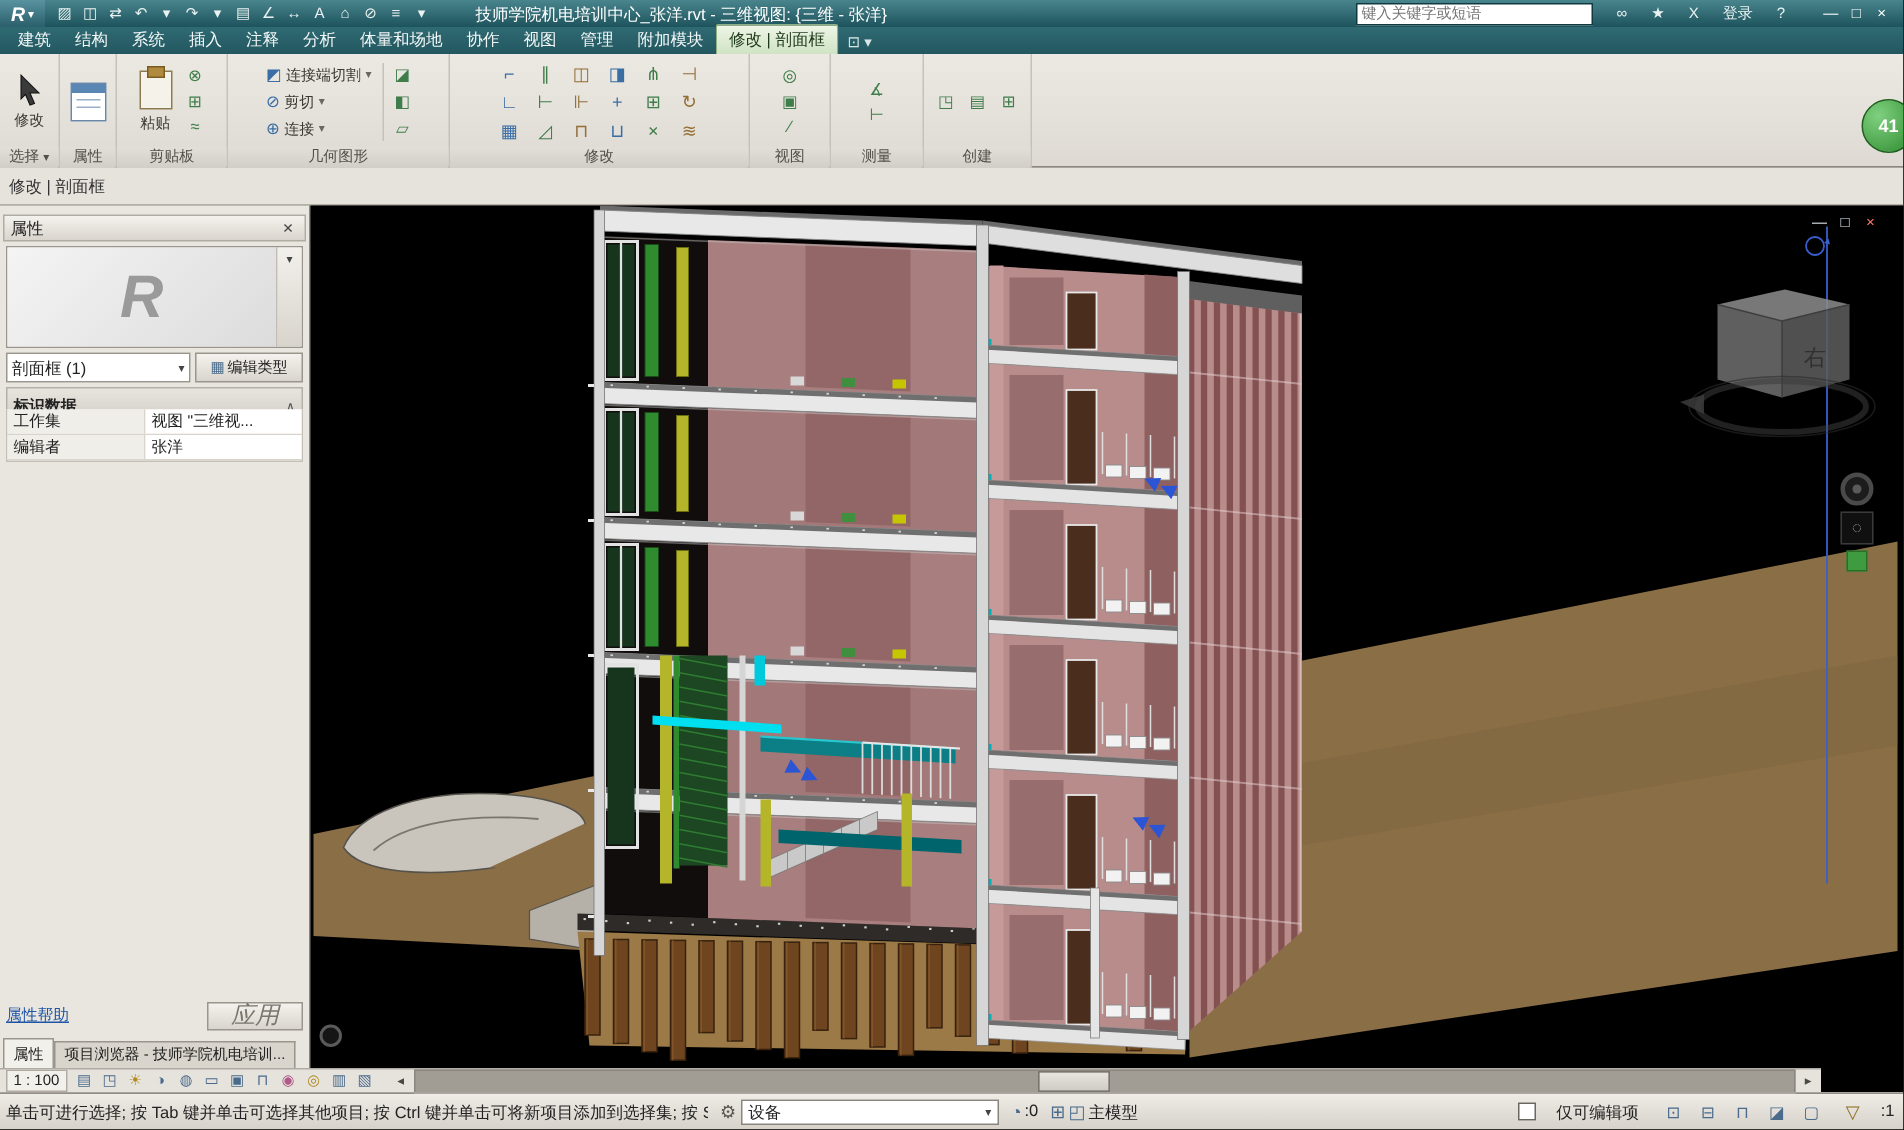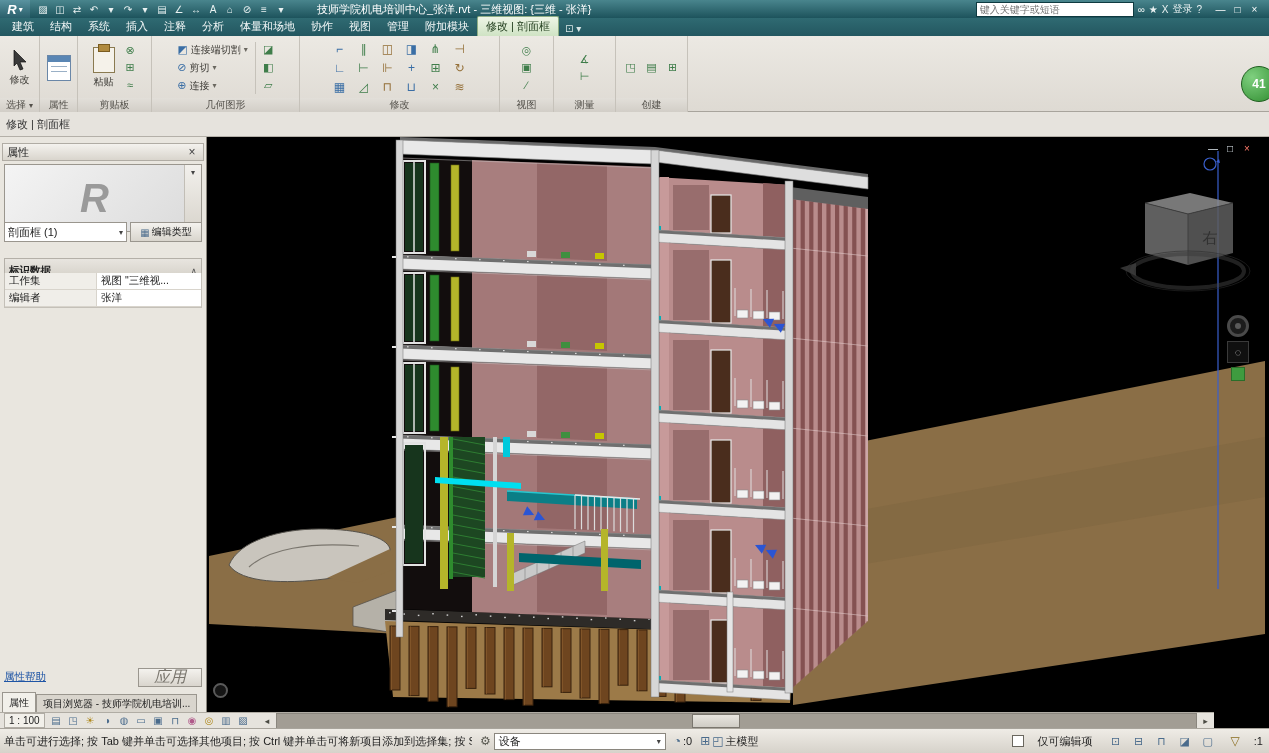--- a/index.html
+++ b/index.html
@@ -9,21 +9,21 @@
   
   .titlebar{position:absolute;left:0;top:0;width:1269px;height:18px;
     background:linear-gradient(#49858d,#1d535c);display:flex;align-items:center;color:#fff;}
   .appbtn{width:30px;height:18px;display:flex;align-items:center;justify-content:center;
     background:linear-gradient(#5a93a0,#2a5f6b);font-weight:bold;font-size:13px;font-style:italic;}
   .appbtn small{font-size:8px;margin-left:2px;}
   .qat{display:flex;align-items:center;gap:3px;margin-left:6px;}
   .qicon{display:inline-flex;width:14px;height:14px;align-items:center;justify-content:center;
     font-size:10px;color:#eaf2f2;}
   .doc-title{flex:0 0 auto;margin-left:29px;font-size:11px;color:#fff;white-space:nowrap;}
-  .infocenter{margin-left:auto;display:flex;align-items:center;gap:4px;margin-right:4px;}
+  .infocenter{margin-left:auto;display:flex;align-items:center;gap:16px;margin-right:4px;}
   .searchbox{width:150px;height:13px;font-size:10px;border:1px solid #0e3a40;background:#fff;color:#333;padding:0 3px;}
   .ic-icon{color:#eaf2f2;font-size:10px;}
   .winctrl{display:flex;gap:4px;margin-left:8px;margin-right:4px;}
   .winctrl span{width:13px;text-align:center;font-size:10px;color:#fff;}
   
   .tabrow{position:absolute;left:0;top:18px;width:1269px;height:18px;
     background:linear-gradient(#2f6a72,#235760);display:flex;align-items:flex-end;padding-left:4px;box-sizing:border-box;}
   .rtab{padding:2px 8px 2px;font-size:11px;color:#f2f7f7;white-space:nowrap;}
   .rtab-active{background:linear-gradient(#eef5e6,#cfe3c4);color:#1e3a1a;border:1px solid #8fae84;border-bottom:none;
     border-radius:2px 2px 0 0;padding:2px 8px 2px;font-size:11px;white-space:nowrap;}
@@ -66,21 +66,21 @@
   .pal-head{position:absolute;left:2px;right:2px;top:6px;height:18px;display:flex;align-items:center;
     background:linear-gradient(#f4f2ee,#d9d5cd);border:1px solid #b0aca4;padding:0 4px;box-sizing:border-box;}
   .pal-head .ttl{flex:1;font-size:11px;}
   .pal-close{font-size:12px;color:#444;width:14px;text-align:center;}
   .preview{position:absolute;left:4px;right:4px;top:27px;height:66px;background:#fff;border:1px solid #9a968e;display:flex;}
   .preview .rimg{flex:1;display:flex;align-items:center;justify-content:center;
     font-size:40px;font-weight:bold;font-style:italic;color:#9a9a9a;
     background:linear-gradient(135deg,#f4f4f4,#dcdcdc);}
   .preview .combo-strip{width:16px;border-left:1px solid #c2beb6;background:linear-gradient(#f2f0ec,#d8d4cc);
     display:flex;align-items:flex-start;justify-content:center;font-size:8px;color:#444;padding-top:3px;}
-  .typerow{position:absolute;left:4px;right:4px;top:85px;height:20px;display:flex;gap:3px;}
+  .typerow{position:absolute;left:4px;right:4px;top:98px;height:20px;display:flex;gap:3px;}
   .typesel{flex:1;background:#fff;border:1px solid #9a968e;display:flex;align-items:center;padding:0 3px;font-size:11px;}
   .typesel .car{margin-left:auto;font-size:8px;color:#444;}
   .edittype{width:70px;background:linear-gradient(#f4f2ee,#d9d5cd);border:1px solid #9a968e;
     display:flex;align-items:center;justify-content:center;gap:2px;font-size:10px;}
   .pgroup{position:absolute;left:4px;right:4px;top:121px;height:15px;display:flex;align-items:center;
     background:linear-gradient(#e8e5df,#cfcbc2);border:1px solid #b4b0a8;font-weight:bold;font-size:10.5px;padding:12px 4px;box-sizing:border-box;}
   .pgroup .chev{margin-left:auto;font-weight:normal;font-size:9px;color:#555;}
   .ptable{position:absolute;left:4px;right:4px;top:136px;border:1px solid #c4c0b8;border-top:none;background:#fff;}
   .prow{display:flex;height:16px;border-bottom:1px solid #d8d4cc;}
   .plabel{width:92px;background:#f0eee9;border-right:1px solid #d8d4cc;padding:1px 4px;font-size:10.5px;

